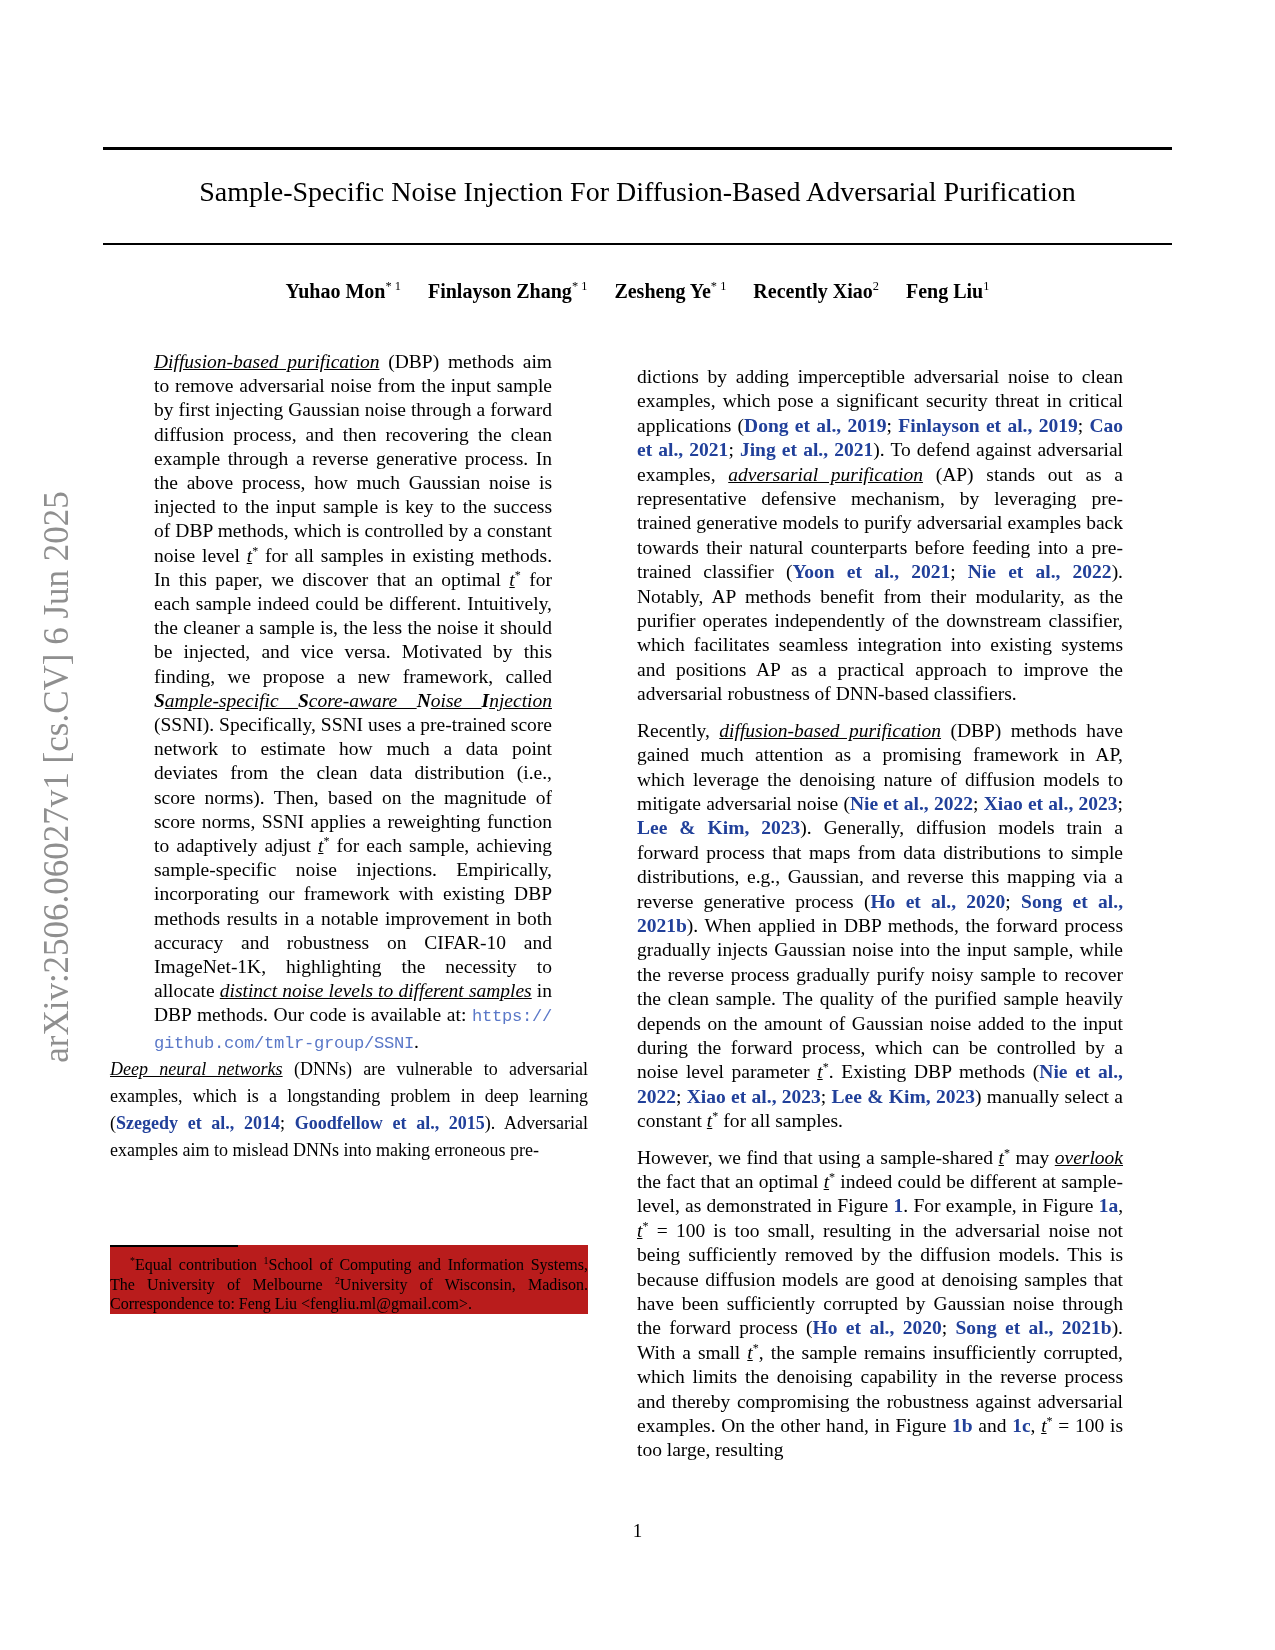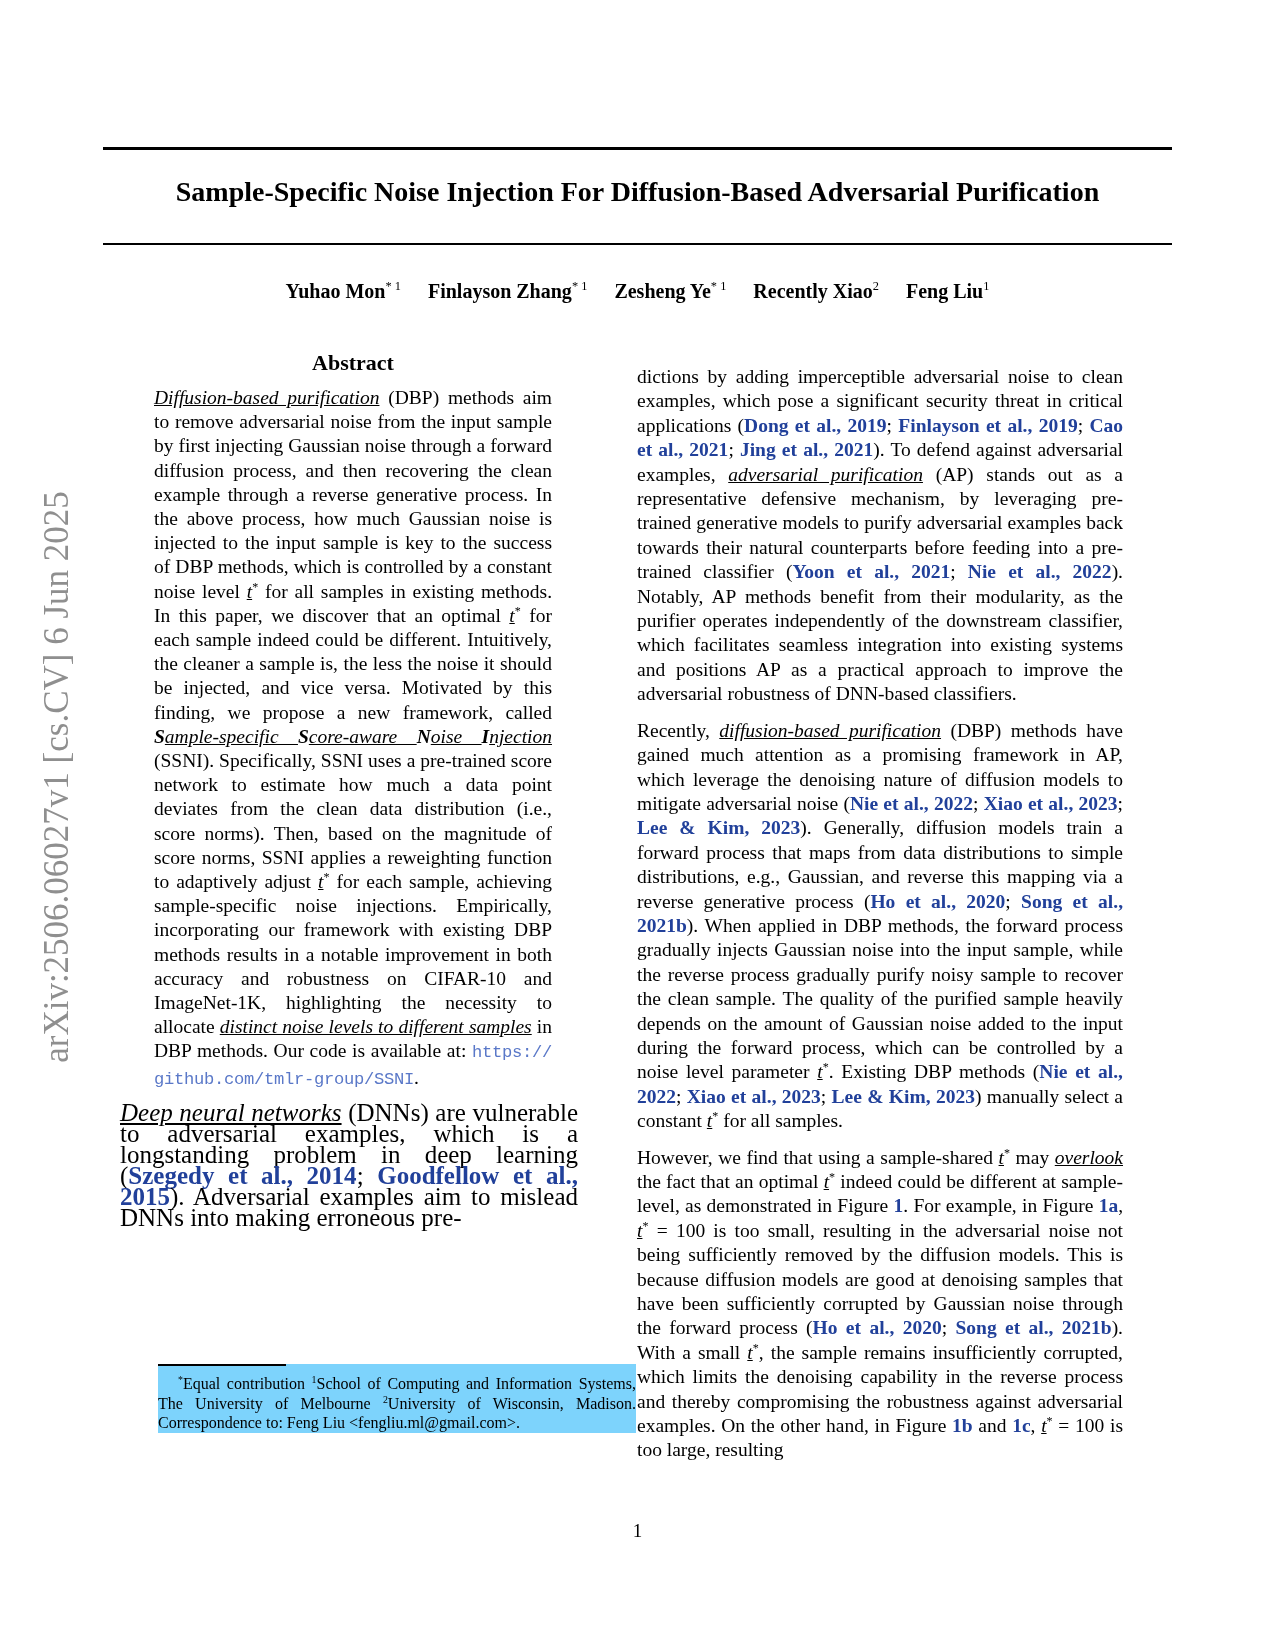--- a/index.html
+++ b/index.html
@@ -15,21 +15,21 @@
   .watermark{
     position:absolute;left:57px;top:777px;width:780px;margin:0;
     transform:translate(-50%,-50%) rotate(-90deg);
     text-align:center;font-size:35px;color:var(--watermark);white-space:nowrap;
   }
   .rule{position:absolute;left:103px;width:1069px;background:#000;}
   .rule-top{top:147px;height:3px;}
   .rule-mid{top:243px;height:2px;}
   .title{
     position:absolute;left:103px;top:176px;width:1069px;margin:0;
-    text-align:center;font-size:28px;font-weight:bold;
+    text-align:center;font-size:28px;font-weight:normal;
   }
   .authors{
     position:absolute;left:103px;top:280px;width:1069px;
     text-align:center;font-size:20px;font-weight:bold;
   }
   .author{margin:0 11px;white-space:nowrap;}
   .author sup{font-weight:normal;}
   sup{line-height:0;}
   .seg-sup,.seg-isup,.author sup,.fn sup{font-size:62%;}
   .seg-i,.seg-isup{font-style:italic;text-decoration:underline;}
@@ -38,24 +38,24 @@
   .seg-url{
     color:var(--code-url);
     font-family:"Liberation Mono","DejaVu Sans Mono",monospace;
     font-size:0.88em;word-break:break-all;letter-spacing:-0.3px;
   }
   .col-left{position:absolute;left:110px;top:350px;width:478px;}
   .abstract-inset{padding:0 36px 0 44px;}
   .abstract-heading{text-align:center;font-size:22px;margin:0 0 10px 0;}
   .abstract-par{font-size:19.5px;line-height:24.2px;text-align:justify;margin:0;hyphens:auto;}
   .section-heading{font-size:22px;margin:50px 0 14px 0;}
-  .body-par{font-size:25px;line-height:21px;text-align:justify;margin:10px;hyphens:auto;}
+  .body-par{font-size:18px;line-height:27px;text-align:justify;margin:0;hyphens:auto;}
   .col-right{position:absolute;left:637px;top:365px;width:486px;}
   .col-right p{font-size:19.5px;line-height:24.4px;text-align:justify;margin:0 0 12px 0;hyphens:auto;}
-  .footnote{position:absolute;left:110px;top:1364px;width:478px;background:#7dd3fc;margin-left:48px;}
+  .footnote{position:absolute;left:110px;top:1245px;width:478px;background:#b91c1c;}
   .footnote-rule{width:128px;height:2px;background:#000;margin:0 0 8px 0;}
   .fn{font-size:16px;line-height:19.6px;text-align:justify;margin:0;}
   .fn-main{text-indent:20px;}
   .fn-proceedings{margin-top:24px;}
   .page-number{position:absolute;left:103px;top:1520px;width:1069px;text-align:center;font-size:19px;}
 </style>
 </head>
 <body>
 
 <div class="page">
@@ -71,21 +71,20 @@
   <div class="authors">
     <span class="author"><span>Yuhao Mon</span><sup>* 1</sup></span>
     <span class="author"><span>Finlayson Zhang</span><sup>* 1</sup></span>
     <span class="author"><span>Zesheng Ye</span><sup>* 1</sup></span>
     <span class="author"><span>Recently Xiao</span><sup>2</sup></span>
     <span class="author"><span>Feng Liu</span><sup>1</sup></span>
   </div>
 
   <div class="col-left">
     <div class="abstract-inset">
-      <h2 class="abstract-heading">Abstract</h2>
       <p class="abstract-par"><span class="seg-i">Diffusion-based purification</span><span class="seg-n"> (DBP) methods aim to remove adversarial noise from the input sample by first injecting Gaussian noise through a forward diffusion process, and then recovering the clean example through a reverse generative process. In the above process, how much Gaussian noise is injected to the input sample is key to the success of DBP methods, which is controlled by a constant noise level </span><span class="seg-i">t</span><sup class="seg-sup">*</sup><span class="seg-n"> for all samples in existing methods. In this paper, we discover that an optimal </span><span class="seg-i">t</span><sup class="seg-sup">*</sup><span class="seg-n"> for each sample indeed could be different. Intuitively, the cleaner a sample is, the less the noise it should be injected, and vice versa. Motivated by this finding, we propose a new framework, called </span><span class="seg-bi">S</span><span class="seg-i">ample-specific </span><span class="seg-bi">S</span><span class="seg-i">core-aware </span><span class="seg-bi">N</span><span class="seg-i">oise </span><span class="seg-bi">I</span><span class="seg-i">njection</span><span class="seg-n"> (SSNI). Specifically, SSNI uses a pre-trained score network to estimate how much a data point deviates from the clean data distribution (i.e., score norms). Then, based on the magnitude of score norms, SSNI applies a reweighting function to adaptively adjust </span><span class="seg-i">t</span><sup class="seg-sup">*</sup><span class="seg-n"> for each sample, achieving sample-specific noise injections. Empirically, incorporating our framework with existing DBP methods results in a notable improvement in both accuracy and robustness on CIFAR-10 and ImageNet-1K, highlighting the necessity to allocate </span><span class="seg-i">distinct noise levels to different samples</span><span class="seg-n"> in DBP methods. Our code is available at: </span><span class="seg-url">https://github.com/tmlr-group/SSNI</span><span class="seg-n">.</span></p>
     </div>
     <p class="body-par"><span class="seg-i">Deep neural networks</span><span class="seg-n"> (DNNs) are vulnerable to adversarial examples, which is a longstanding problem in deep learning (</span><span class="seg-link">Szegedy et al., 2014</span><span class="seg-n">; </span><span class="seg-link">Goodfellow et al., 2015</span><span class="seg-n">). Adversarial examples aim to mislead DNNs into making erroneous pre-</span></p>
   </div>
 
   <div class="footnote">
     <div class="footnote-rule"></div>
     <p class="fn fn-main"><sup class="seg-sup">*</sup><span class="seg-n">Equal contribution  </span><sup class="seg-sup">1</sup><span class="seg-n">School of Computing and Information Systems, The University of Melbourne  </span><sup class="seg-sup">2</sup><span class="seg-n">University of Wisconsin, Madison.  Correspondence to:  Feng Liu &lt;fengliu.ml@gmail.com&gt;.</span></p>
   </div>
 

